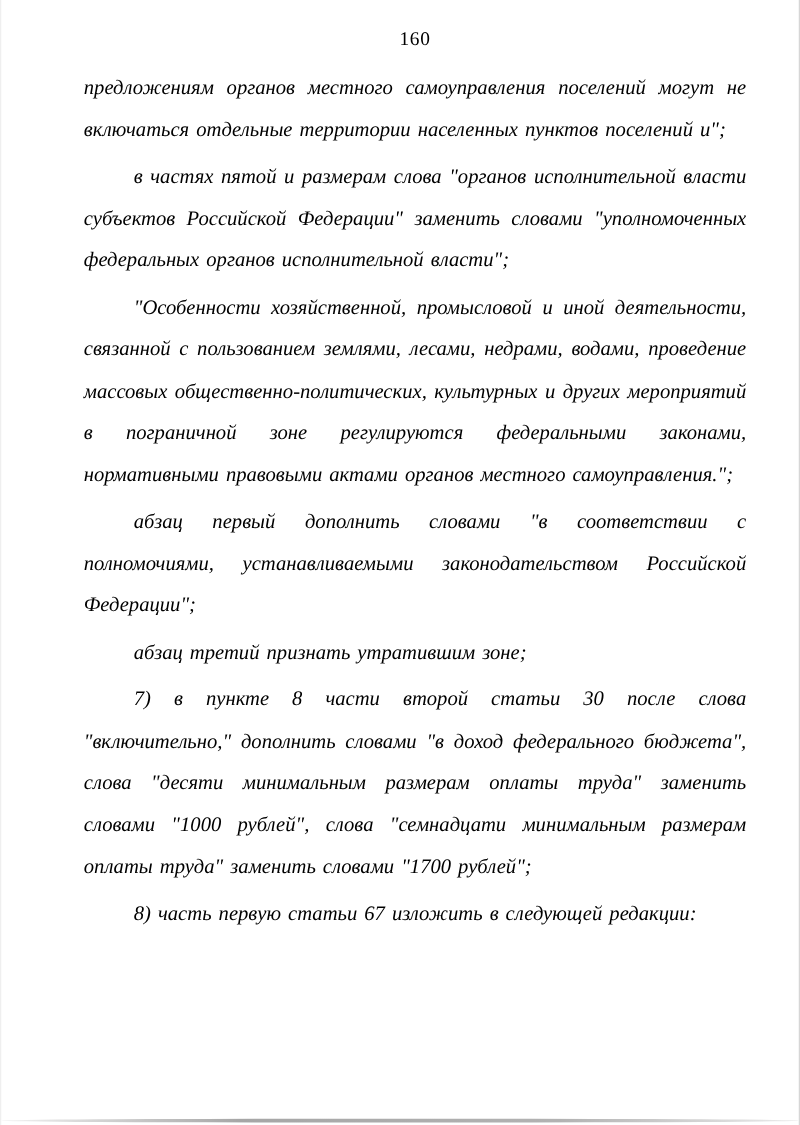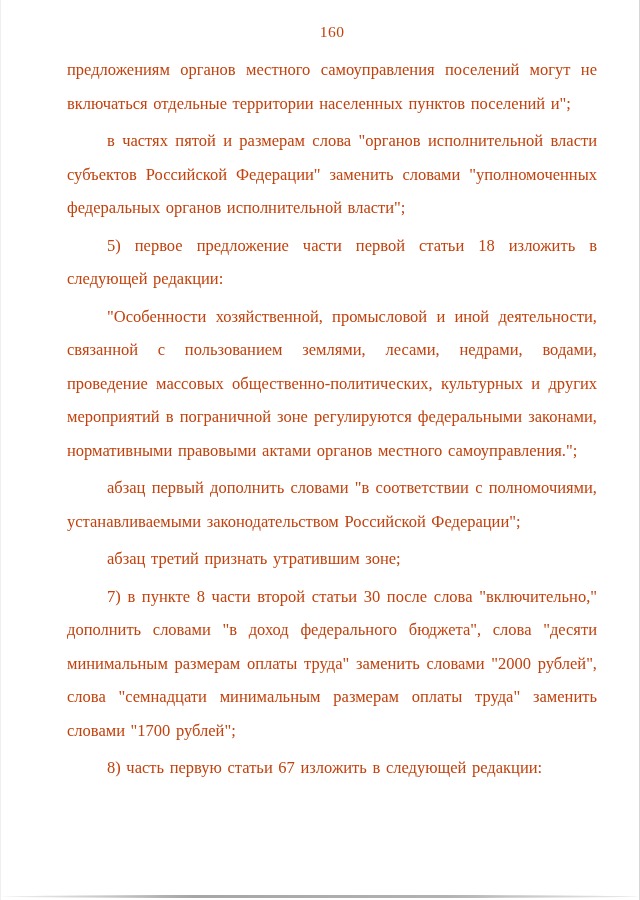--- a/index.html
+++ b/index.html
@@ -9,21 +9,21 @@
   }
   .page {
     position: relative;
     width: 640px;
     height: 900px;
     margin: 0 auto;
     background: #ffffff;
     box-sizing: border-box;
     padding: 22px 42px 0 66px;
     font-family: "Liberation Serif", "DejaVu Serif", serif;
-    color: #c2410c;
+    color: #000000;
     overflow: hidden;
     border-right: 1px solid #d6d6d6;
     border-left: 1px solid #efefef;
   }
   
   .page::after {
     content: "";
     position: absolute;
     left: 0;
     right: 0;
@@ -41,40 +41,40 @@
     margin-bottom: 11px;
     letter-spacing: 0.5px;
   }
   .para {
     margin: 0 0 4px 0;
     font-size: 16.5px;
     line-height: 33.5px;
     text-align: justify;
     text-justify: inter-word;
     word-spacing: 1.5px;
+    font-style: italic;
   }
   .para.indent {
     text-indent: 40px;
   }
 </style>
 </head>
 <body>
 
 <div class="page">
   <div class="page-number">160</div>
 
   <p class="para">предложениям органов местного самоуправления поселений могут не включаться отдельные территории населенных пунктов поселений и";</p>
 
   <p class="para indent">в частях пятой и размерам слова "органов исполнительной власти субъектов Российской Федерации" заменить словами "уполномоченных федеральных органов исполнительной власти";</p>
 
-  <p class="para indent">5) первое предложение части первой статьи 18 изложить в следующей редакции:</p>
 
   <p class="para indent">"Особенности хозяйственной, промысловой и иной деятельности, связанной с пользованием землями, лесами, недрами, водами, проведение массовых общественно-политических, культурных и других мероприятий в пограничной зоне регулируются федеральными законами, нормативными правовыми актами органов местного самоуправления.";</p>
 
 
   <p class="para indent">абзац первый дополнить словами "в соответствии с полномочиями, устанавливаемыми законодательством Российской Федерации";</p>
 
   <p class="para indent">абзац третий признать утратившим зоне;</p>
 
-  <p class="para indent">7) в пункте 8 части второй статьи 30 после слова "включительно," дополнить словами "в доход федерального бюджета", слова "десяти минимальным размерам оплаты труда" заменить словами "2000 рублей", слова "семнадцати минимальным размерам оплаты труда" заменить словами "1700 рублей";</p>
+  <p class="para indent">7) в пункте 8 части второй статьи 30 после слова "включительно," дополнить словами "в доход федерального бюджета", слова "десяти минимальным размерам оплаты труда" заменить словами "1000 рублей", слова "семнадцати минимальным размерам оплаты труда" заменить словами "1700 рублей";</p>
 
   <p class="para indent">8) часть первую статьи 67 изложить в следующей редакции:</p>
 </div>
 
 </body></html>

